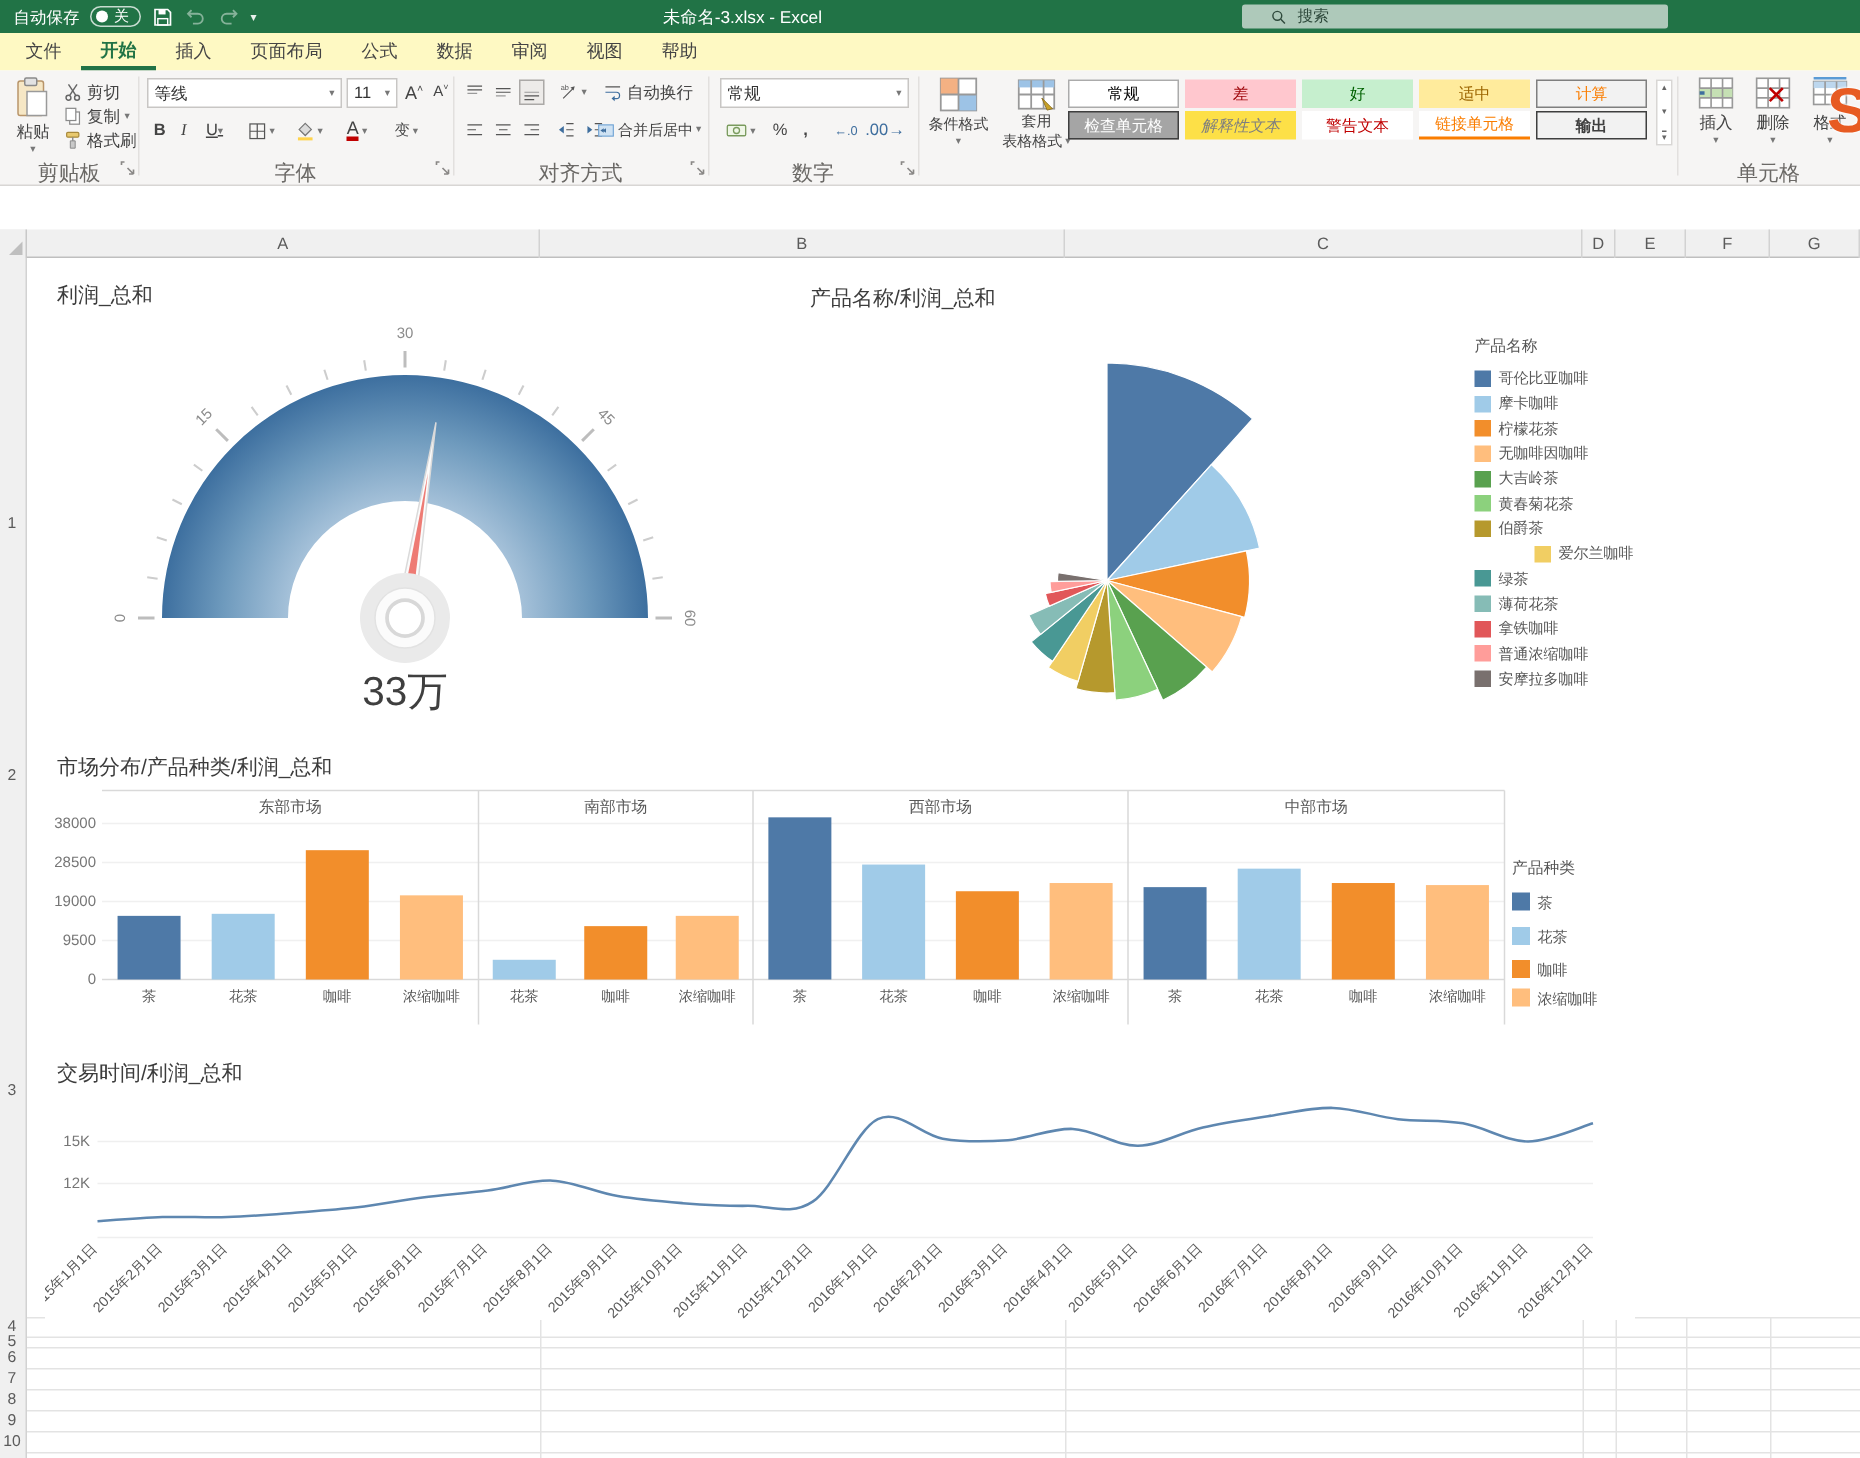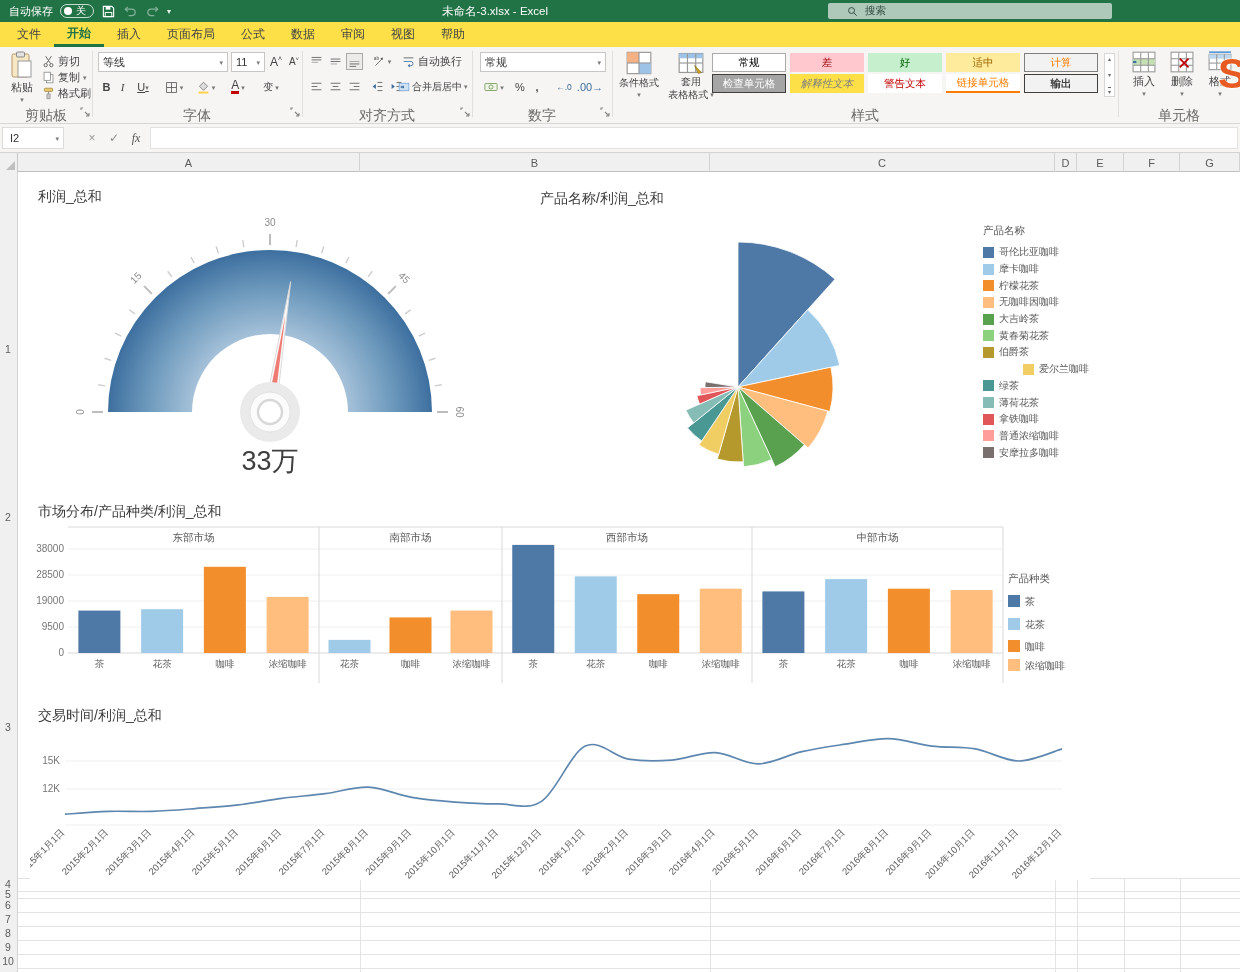--- a/index.html
+++ b/index.html
@@ -20,21 +20,21 @@
   .dim{opacity:.45;}
   .tb-caret{font-size:8px;opacity:.9;}
   .tb-title{position:absolute;left:350px;width:290px;text-align:center;font-size:11.5px;color:#fff;}
   .searchbox{position:absolute;left:828px;top:3px;width:284px;height:16px;background:#AEC9BA;
              border-radius:2px;display:flex;align-items:center;gap:7px;padding-left:19px;
              color:#2F4A3C;font-size:10.5px;}
   .s-ic{width:11px;height:11px;display:inline-flex;color:#2F4A3C;}
   .s-ic svg{width:100%;height:100%;}
 
   
-  #menubar{position:absolute;left:0;top:22px;width:1240px;height:25px;background:#fde047;
+  #menubar{position:absolute;left:0;top:22px;width:1240px;height:25px;background:#fef9c3;
            display:flex;align-items:stretch;padding-left:4px;}
   .tab{display:flex;align-items:center;padding:0 13px;font-size:12px;color:#444;cursor:default;}
   .tab.active{color:#217346;font-weight:700;border-bottom:3px solid #217346;}
 
   
   #ribbon{position:absolute;left:0;top:47px;width:1240px;height:77px;background:#F6F5F4;
           border-bottom:1px solid #D8D6D4;font-size:11px;color:#444;}
   .rsep{position:absolute;top:4px;height:66px;width:1px;background:#E2E0DE;}
   .rgl{position:absolute;top:60px;height:14px;font-size:14px;color:#6B6966;text-align:center;}
   .launch{position:absolute;width:10px;height:10px;color:#8A8886;}
@@ -407,21 +407,20 @@
         <div class="cell-style" style="left: 790px; top: 27px; background: #fde047; color: rgb(127, 127, 127); font-style: italic;">解释性文本</div>
         <div class="cell-style" style="left: 868px; top: 27px; background: rgb(255, 255, 255); color: rgb(192, 0, 0);">警告文本</div>
         <div class="cell-style" style="left: 946px; top: 27px; background: rgb(255, 255, 255); color: rgb(250, 125, 0); border-bottom: 2px solid rgb(250, 125, 0);">链接单元格</div>
         <div class="cell-style" style="left: 1024px; top: 27px; background: rgb(242, 242, 242); color: rgb(63, 63, 63); border: 1px solid rgb(63, 63, 63); font-weight: 700;">输出</div>
       </div>
     <div class="scrollcol">
         <span>▴</span>
         <span>▾</span>
         <span style="border-top:1px solid #666;">▾</span>
       </div>
-    <div class="rgl" style="left:612px;width:506px;">样式</div>
     <div class="rsep" style="left:1118px;"></div>
 
     <div class="rbig" style="left:1126px;top:4px;width:36px;">
       <span class="bi" style="width:24px;height:22px;">
           <svg viewBox="0 0 22 20">
             <rect x="1" y="1" width="20" height="18" fill="#fff" stroke="#999"></rect>
             <rect x="1" y="7" width="20" height="6" fill="#C5E0B4"></rect>
             <line x1="8" y1="1" x2="8" y2="19" stroke="#999"></line>
             <line x1="15" y1="1" x2="15" y2="19" stroke="#999"></line>
             <line x1="1" y1="7" x2="21" y2="7" stroke="#999"></line>
@@ -457,30 +456,20 @@
             <line x1="1" y1="1" x2="21" y2="1" stroke="#5B9BD5" stroke-width="1.6"></line>
           </svg>
         </span>
       <span>格式</span>
       <span class="caret">▾</span>
     </div>
     <div class="rgl" style="left:1118px;width:122px;">单元格</div>
   </div>
   <div id="sbadge">S</div>
 
-  <div id="formulabar">
-    <div id="namebox">
-      <span>I2</span>
-      <span class="caret">▾</span>
-    </div>
-    <div class="fb-btn" style="left:82px;">×</div>
-    <div class="fb-btn" style="left:104px;color:#8a8a8a;">✓</div>
-    <div class="fb-btn" style="left:126px;" id="fxbtn">fx</div>
-    <input id="fbinput" value="" style="">
-  </div>
 
   <div id="colheaders">
     <div id="corner">
         <div class="tri"></div>
       </div>
   <div class="colh" style="width: 342px;">A</div>
       <div class="colh" style="width: 350px;">B</div>
       <div class="colh" style="width: 345px;">C</div>
       <div class="colh" style="width: 22px;">D</div>
       <div class="colh" style="width: 47px;">E</div>

